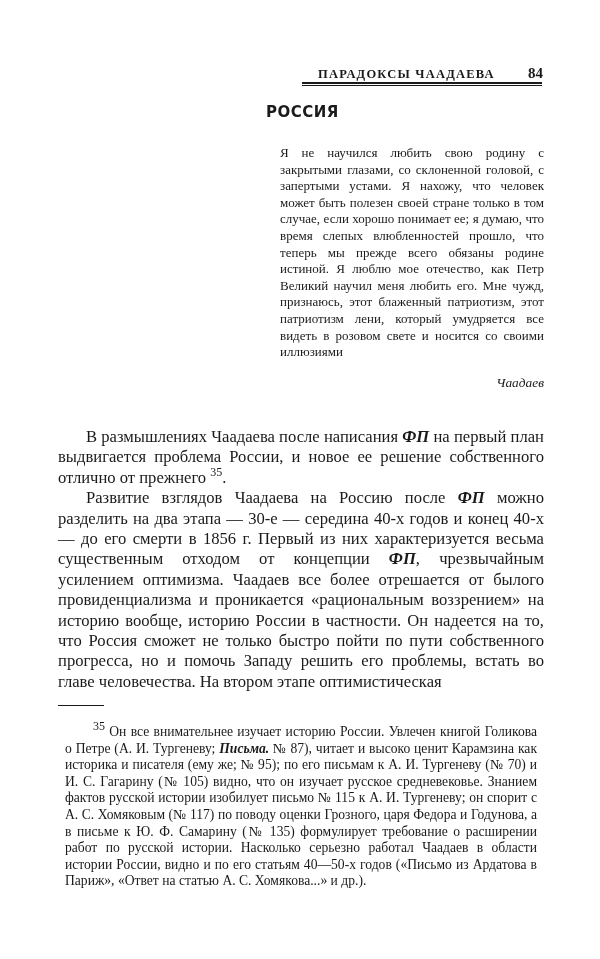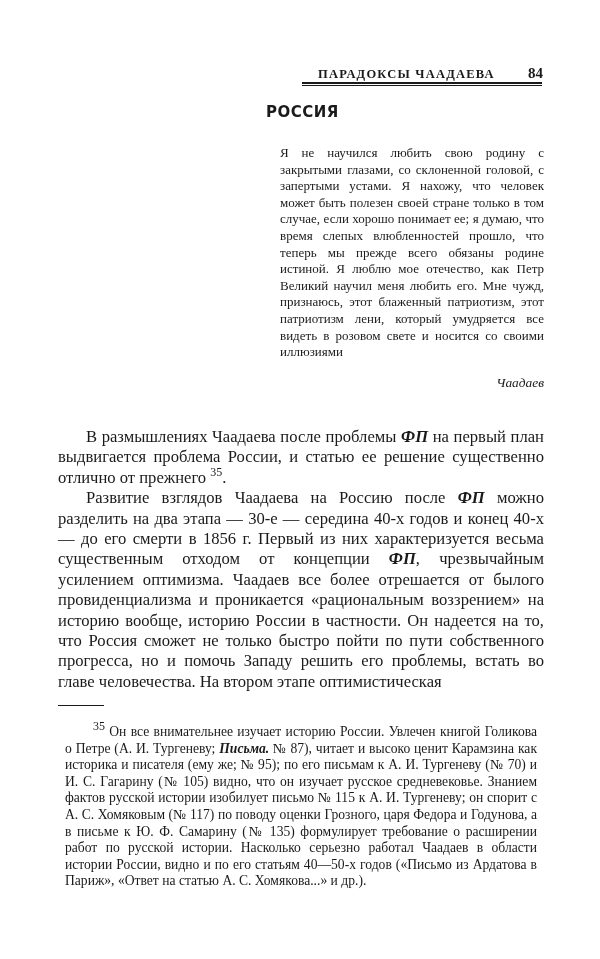--- a/index.html
+++ b/index.html
@@ -56,21 +56,21 @@
 <div class="head-rule"></div>
 
 <div class="section-title">РОССИЯ</div>
 
 <div class="epigraph">
   <p>Я не научился любить свою родину с закрытыми глазами, со склоненной головой, с запертыми устами. Я нахожу, что человек может быть полезен своей стране только в том случае, если хорошо понимает ее; я думаю, что время слепых влюбленностей прошло, что теперь мы прежде всего обязаны родине истиной. Я люблю мое отечество, как Петр Великий научил меня любить его. Мне чужд, признаюсь, этот блаженный патриотизм, этот патриотизм лени, который умудряется все видеть в розовом свете и носится со своими иллюзиями</p>
 </div>
 <div class="epigraph-author">Чаадаев</div>
 
 <div class="body-text">
-  <p><span>В размышлениях Чаадаева после проблемы </span><i>ФП</i><span> на первый план выдвигается проблема России, и статью ее решение существенно отлично от прежнего </span><sup>35</sup><span>.</span></p>
+  <p><span>В размышлениях Чаадаева после написания </span><i>ФП</i><span> на первый план выдвигается проблема России, и новое ее решение собственного отлично от прежнего </span><sup>35</sup><span>.</span></p>
   <p><span>Развитие взглядов Чаадаева на Россию после </span><i>ФП</i><span> можно разделить на два этапа — 30-е — середина 40-х годов и конец 40-х — до его смерти в 1856 г. Первый из них характеризуется весьма существенным отходом от концепции </span><i>ФП</i><span>, чрезвычайным усилением оптимизма. Чаадаев все более отрешается от былого провиденциализма и проникается «рациональным воззрением» на историю вообще, историю России в частности. Он надеется на то, что Россия сможет не только быстро пойти по пути собственного прогресса, но и помочь Западу решить его проблемы, встать во главе человечества. На втором этапе оптимистическая</span></p>
 </div>
 
 <div class="fn-rule"></div>
 
 <div class="footnotes">
   <p><sup>35</sup><span> Он все внимательнее изучает историю России. Увлечен книгой Голикова о Петре (А. И. Тургеневу; </span><i>Письма.</i><span> № 87), читает и высоко ценит Карамзина как историка и писателя (ему же; № 95); по его письмам к А. И. Тургеневу (№ 70) и И. С. Гагарину (№ 105) видно, что он изучает русское средневековье. Знанием фактов русской истории изобилует письмо № 115 к А. И. Тургеневу; он спорит с А. С. Хомяковым (№ 117) по поводу оценки Грозного, царя Федора и Годунова, а в письме к Ю. Ф. Самарину (№ 135) формулирует требование о расширении работ по русской истории. Насколько серьезно работал Чаадаев в области истории России, видно и по его статьям 40—50-х годов («Письмо из Ардатова в Париж», «Ответ на статью А. С. Хомякова...» и др.).</span></p>
 </div>
 
 </body></html>

